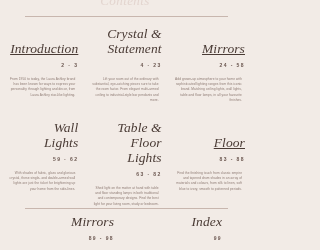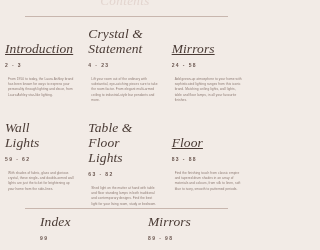--- a/index.html
+++ b/index.html
@@ -59,21 +59,21 @@
     width: 250px;
     display: flex;
     align-items: flex-start;
   }
   .row-1 { top: 26px; }
   .row-2 { top: 120px; }
   .row-3 { top: 214px; }
 
   .col {
     flex: 1 1 0;
-    text-align: left;
+    text-align: right;
     padding: 0 5px;
     box-sizing: border-box;
   }
   .row-3 .col { flex: 0 0 auto; }
   .row-3 { justify-content: center; gap: 34px; padding-left: 12px; box-sizing: border-box; }
   .row-3 .col { width: 74px; padding: 0; }
 
   .sec-title {
     font-family: "Liberation Serif", serif;
     font-style: italic;
@@ -153,22 +153,22 @@
       <div class="sec-title one-line">Floor</div>
       <div class="sec-pages">83 - 88</div>
       <div class="sec-body">Find the finishing touch from classic empire and tapered drum shades in an array of materials and colours, from silk to linen, soft blue to ivory, smooth to patterned periods.</div>
     </div>
   </div>
 
   <div class="rule rule-bottom"></div>
 
   <div class="row row-3">
     <div class="col">
+      <div class="sec-title">Mirrors</div>
+      <div class="sec-pages">89 - 98</div>
+    </div>
+    <div class="col">
       <div class="sec-title">Index</div>
       <div class="sec-pages">99</div>
-    </div>
-    <div class="col">
-      <div class="sec-title">Mirrors</div>
-      <div class="sec-pages">89 - 98</div>
     </div>
   </div>
 
 </div>
 
 </body></html>

